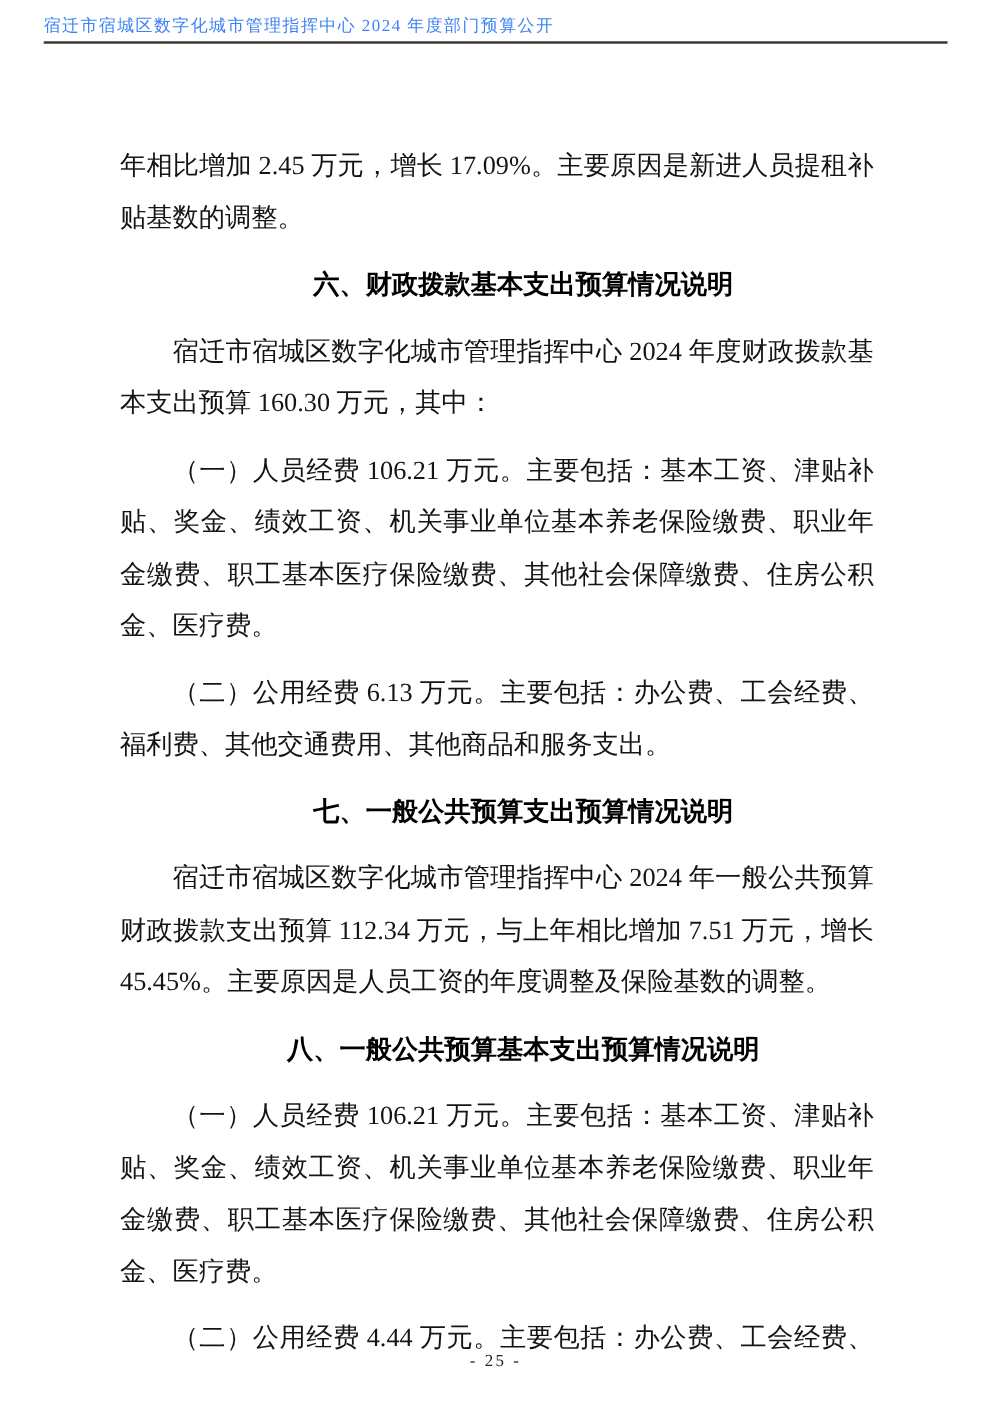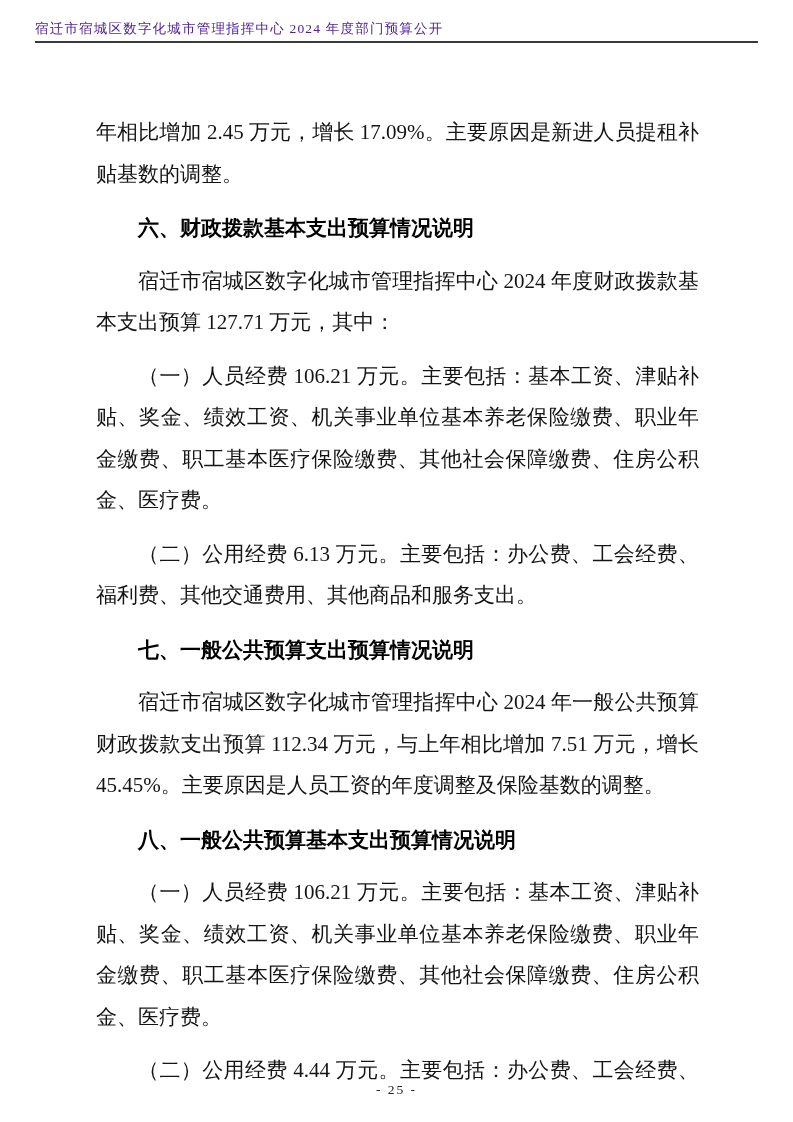--- a/index.html
+++ b/index.html
@@ -21,23 +21,22 @@
     position: absolute;
     top: 12px;
     left: 35px;
     width: 723px;
     border-bottom: 2.5px solid #3a3a3a;
     padding-bottom: 3px;
   }
   .header-title {
     font-size: 13.5px;
     letter-spacing: 1.2px;
-    color: #4c1d95;
+    color: #3b82f6;
     white-space: nowrap;
-    margin-top: 8px;
   }
   
   .doc-body {
     position: absolute;
     top: 100px;
     left: 84px;
     width: 627px;
     font-size: 21px;
     line-height: 41.5px;
     text-align: justify;
@@ -49,21 +48,21 @@
     padding: 0;
   }
   p.indent {
     text-indent: 2em;
   }
   p.heading {
     text-indent: 2em;
     font-weight: bold;
     color: #000000;
     font-family: "Liberation Sans", "DejaVu Sans", sans-serif;
-    text-align: left;
+    text-align: center;
   }
   p.justify-last {
     text-align-last: justify;
   }
   
   .page-footer {
     position: absolute;
     top: 1080px;
     left: 0;
     width: 793px;
@@ -80,21 +79,21 @@
 
 <div class="page">
 
   <div class="page-header">
     <div class="header-title">宿迁市宿城区数字化城市管理指挥中心 2024 年度部门预算公开</div>
   </div>
 
   <div class="doc-body">
     <p>年相比增加 2.45 万元，增长 17.09%。主要原因是新进人员提租补贴基数的调整。</p>
     <p class="heading">六、财政拨款基本支出预算情况说明</p>
-    <p class="indent">宿迁市宿城区数字化城市管理指挥中心 2024 年度财政拨款基本支出预算 127.71 万元，其中：</p>
+    <p class="indent">宿迁市宿城区数字化城市管理指挥中心 2024 年度财政拨款基本支出预算 160.30 万元，其中：</p>
     <p class="indent">（一）人员经费 106.21 万元。主要包括：基本工资、津贴补贴、奖金、绩效工资、机关事业单位基本养老保险缴费、职业年金缴费、职工基本医疗保险缴费、其他社会保障缴费、住房公积金、医疗费。</p>
     <p class="indent">（二）公用经费 6.13 万元。主要包括：办公费、工会经费、福利费、其他交通费用、其他商品和服务支出。</p>
     <p class="heading">七、一般公共预算支出预算情况说明</p>
     <p class="indent">宿迁市宿城区数字化城市管理指挥中心 2024 年一般公共预算财政拨款支出预算 112.34 万元，与上年相比增加 7.51 万元，增长 45.45%。主要原因是人员工资的年度调整及保险基数的调整。</p>
     <p class="heading">八、一般公共预算基本支出预算情况说明</p>
     <p class="indent">（一）人员经费 106.21 万元。主要包括：基本工资、津贴补贴、奖金、绩效工资、机关事业单位基本养老保险缴费、职业年金缴费、职工基本医疗保险缴费、其他社会保障缴费、住房公积金、医疗费。</p>
     <p class="indent justify-last">（二）公用经费 4.44 万元。主要包括：办公费、工会经费、</p>
   </div>
 
   <div class="page-footer">

